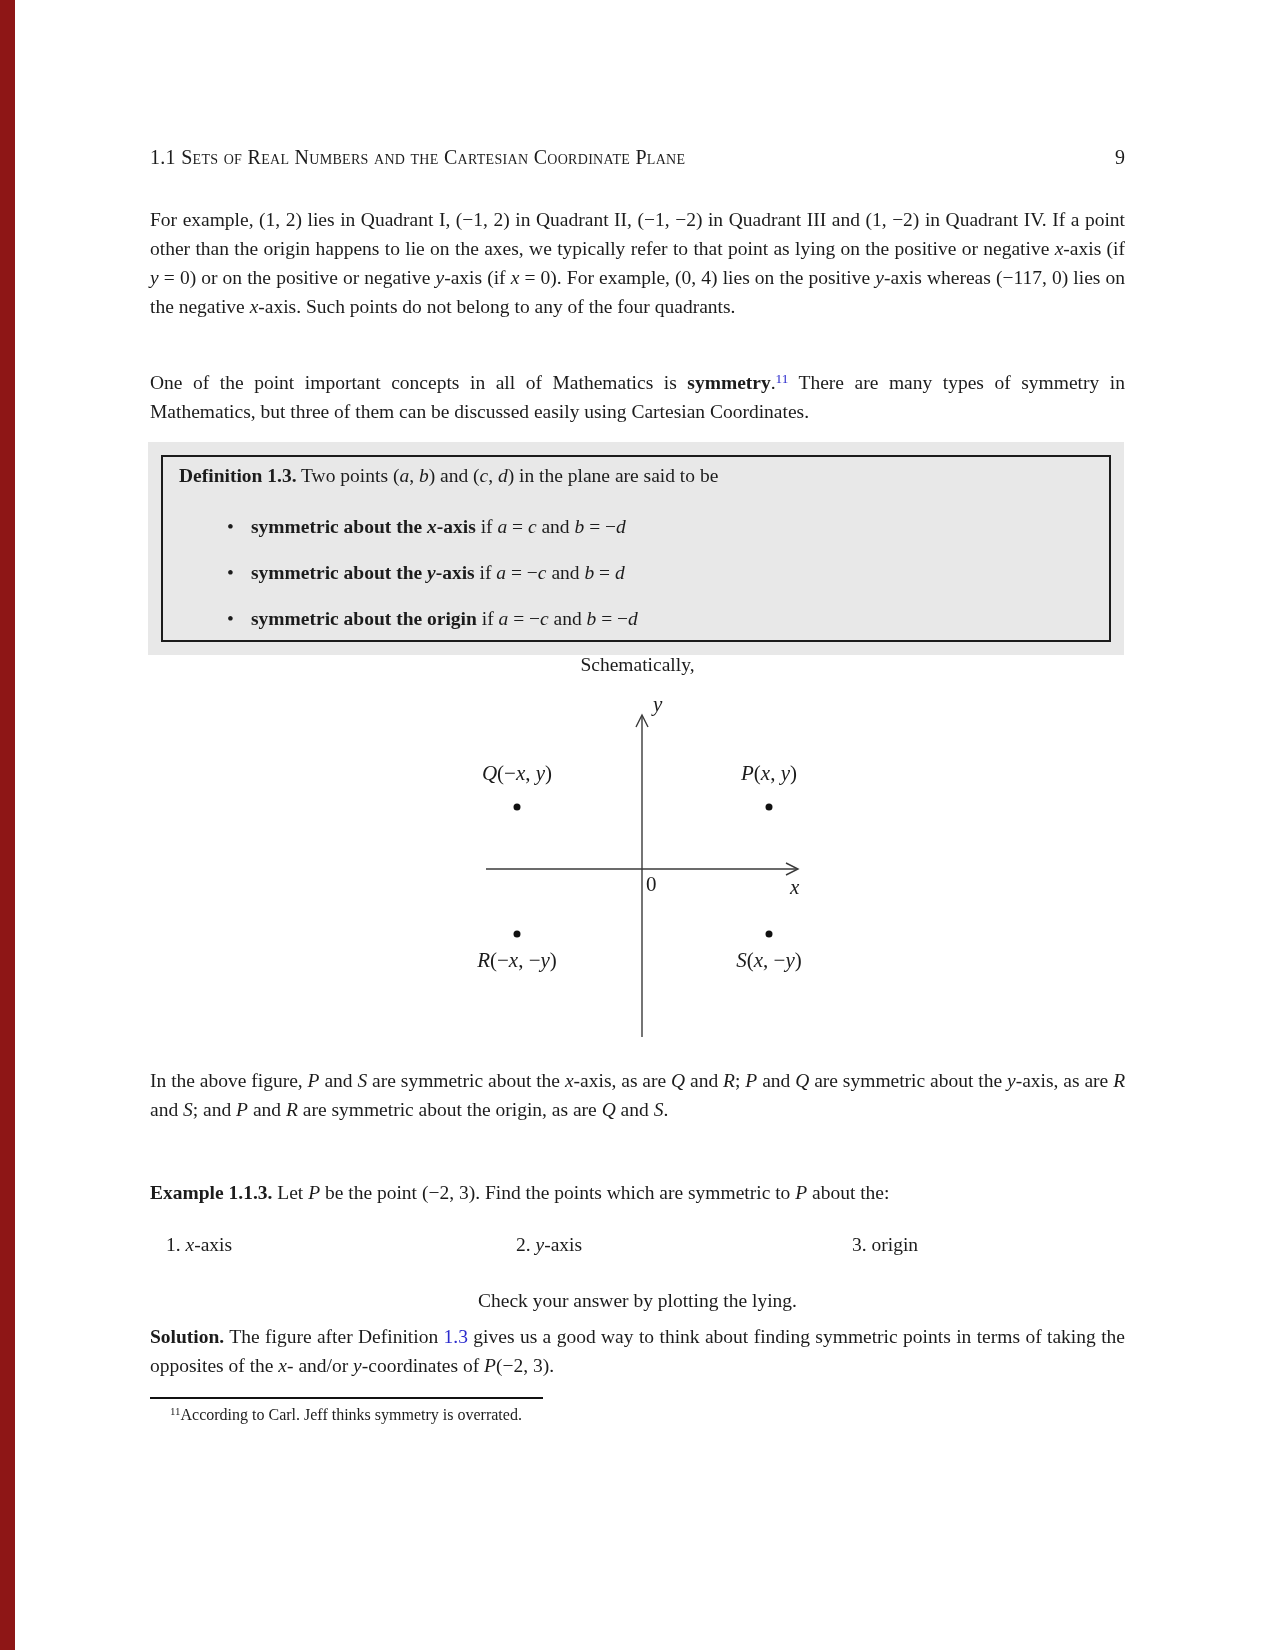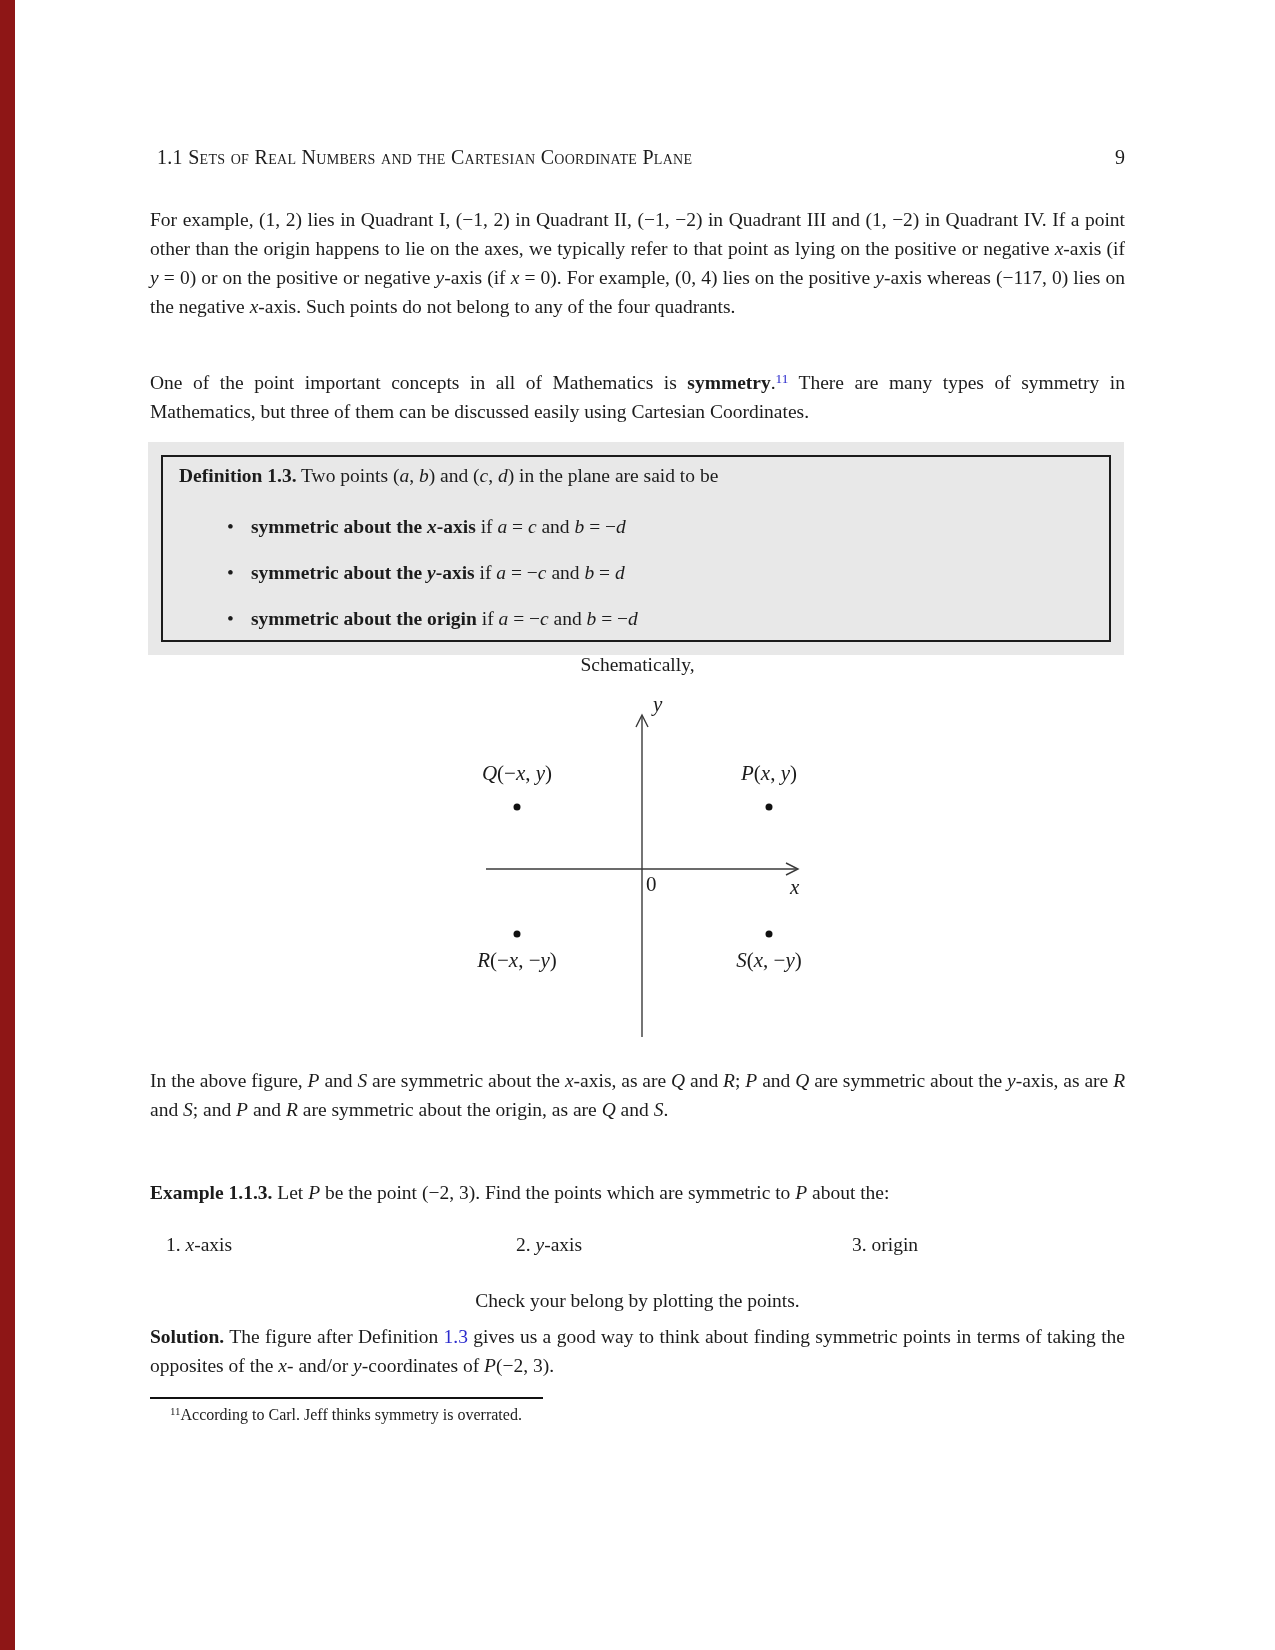--- a/index.html
+++ b/index.html
@@ -13,21 +13,21 @@
     font-family:"Liberation Serif","DejaVu Serif",serif; color:var(--text);
     overflow:hidden;
   }
   .edge-stripe { position:absolute; left:0; top:0; width:15px; height:1650px; background:var(--stripe); }
 
   .header-row {
     position:absolute; left:150px; top:146px; width:975px;
     display:flex; justify-content:space-between; align-items:baseline;
     font-size:20px;
   }
-  .running-head { font-variant:small-caps; letter-spacing:0.3px;margin-left:7px; }
+  .running-head { font-variant:small-caps; letter-spacing:0.3px; }
 
   .body-block {
     position:absolute; left:150px; width:975px;
     font-size:19.5px; line-height:29px; text-align:justify;
   }
   .single-line { text-align:center; }
 
   .seg-i { font-style:italic; }
   .seg-b { font-weight:bold; }
   .seg-sup { position:relative; top:-0.45em; font-size:68%; line-height:0; }
@@ -123,19 +123,19 @@
   <div class="body-block" style="top:1066px"><span>In the above figure, </span><span class="seg-i">P</span><span> and </span><span class="seg-i">S</span><span> are symmetric about the </span><span class="seg-i">x</span><span>-axis, as are </span><span class="seg-i">Q</span><span> and </span><span class="seg-i">R</span><span>; </span><span class="seg-i">P</span><span> and </span><span class="seg-i">Q</span><span> are symmetric about the </span><span class="seg-i">y</span><span>-axis, as are </span><span class="seg-i">R</span><span> and </span><span class="seg-i">S</span><span>; and </span><span class="seg-i">P</span><span> and </span><span class="seg-i">R</span><span> are symmetric about the origin, as are </span><span class="seg-i">Q</span><span> and </span><span class="seg-i">S</span><span>.</span></div>
 
   <div class="body-block" style="top:1178px"><span class="seg-b">Example 1.1.3.</span><span> Let </span><span class="seg-i">P</span><span> be the point (−2, 3). Find the points which are symmetric to </span><span class="seg-i">P</span><span> about the:</span></div>
 
   <div class="list-row">
     <span class="list-item" style="left:16px"><span>1. </span><span class="seg-i">x</span><span>-axis</span></span>
     <span class="list-item" style="left:366px"><span>2. </span><span class="seg-i">y</span><span>-axis</span></span>
     <span class="list-item" style="left:702px"><span>3. origin</span></span>
   </div>
 
-  <div class="body-block single-line" style="top:1286px">Check your belong by plotting the points.</div>
+  <div class="body-block single-line" style="top:1286px">Check your answer by plotting the lying.</div>
 
   <div class="body-block" style="top:1322px"><span class="seg-b">Solution.</span><span>  The figure after Definition </span><span class="seg-link">1.3</span><span> gives us a good way to think about finding symmetric points in terms of taking the opposites of the </span><span class="seg-i">x</span><span>- and/or </span><span class="seg-i">y</span><span>-coordinates of </span><span class="seg-i">P</span><span>(−2, 3).</span></div>
 
   <div class="footnote-rule"></div>
   <div class="footnote"><span class="seg-sup">11</span><span>According to Carl. Jeff thinks symmetry is overrated.</span></div>
 </div>
 
 </body></html>

